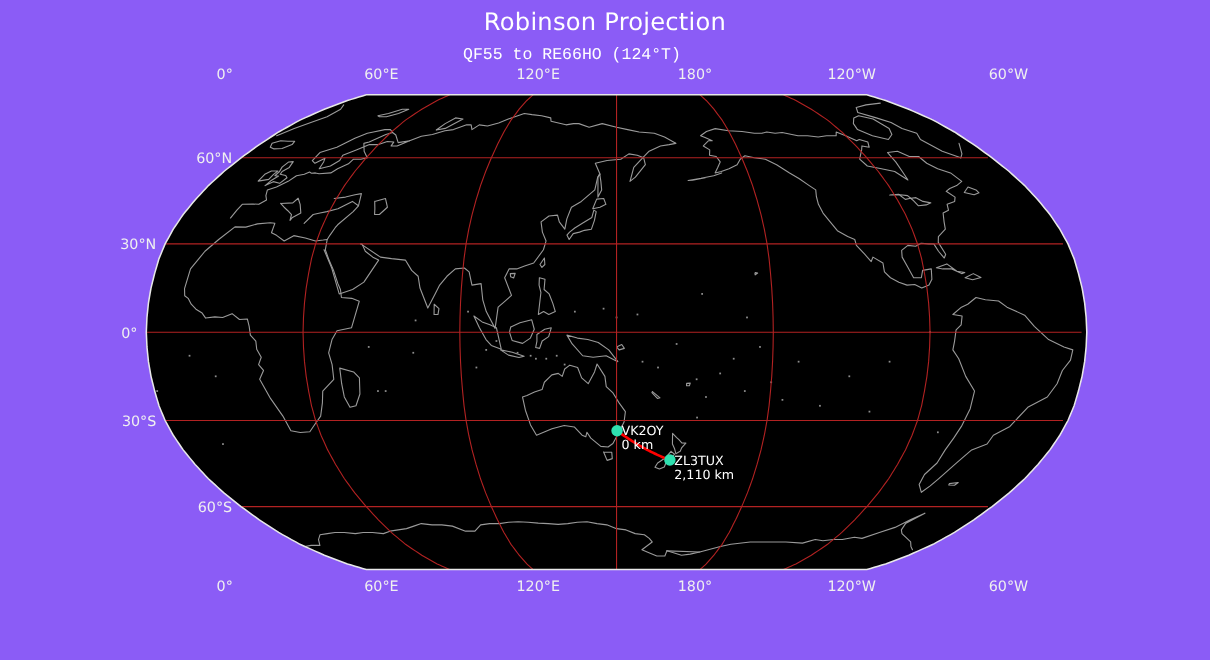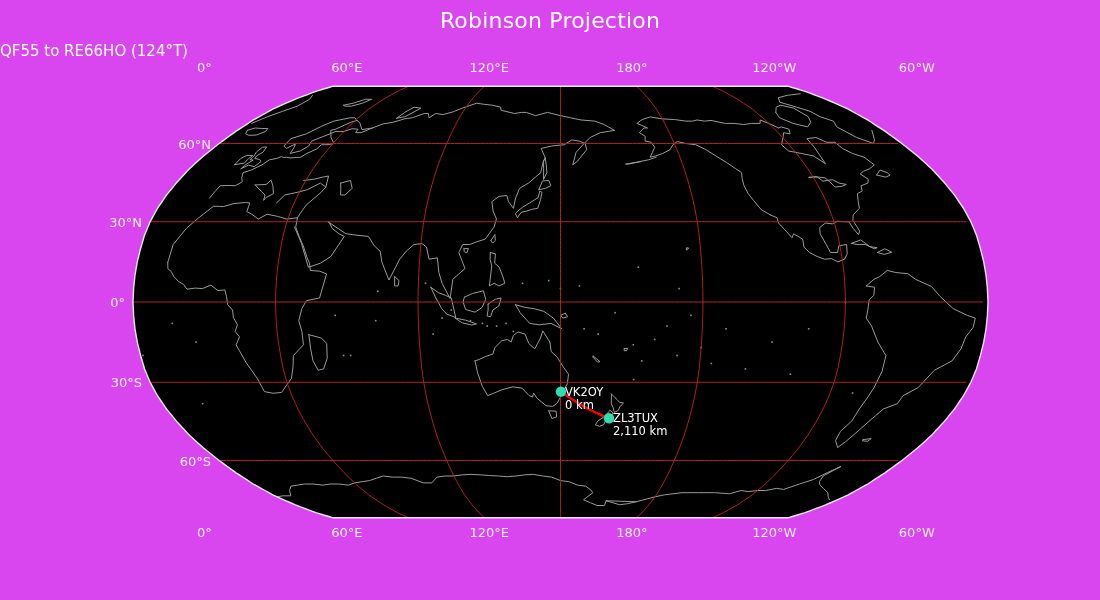--- a/index.html
+++ b/index.html
@@ -1,19 +1,19 @@
 <!DOCTYPE html>
 <html><head>
 <meta charset="utf-8">
 <style>
   html,body{margin:0;padding:0;background:#000;}
   body{width:1100px;height:600px;overflow:hidden;font-family:"DejaVu Sans","Liberation Sans",sans-serif;}
-  #root{position:relative;width:1100px;height:600px;background:#d946ef;}
+  #root{position:relative;width:1100px;height:600px;background:#8b5cf6;}
   .title{position:absolute;left:0;top:8px;width:1100px;text-align:center;color:#fff;font-size:22px;letter-spacing:.2px;}
-  .subtitle{position:absolute;left:0;top:42px;width:1040px;color:#fff;font-size:15px;}
+  .subtitle{position:absolute;left:0;top:42px;width:1040px;text-align:center;color:#fff;font-size:15px;font-family:Liberation Mono, monospace;}
   svg{position:absolute;left:0;top:0;}
   .axlabel{fill:#f0f0f0;font-size:13px;font-family:"DejaVu Sans","Liberation Sans",sans-serif;}
   .mklabel{fill:#ffffff;font-size:11.5px;font-family:"DejaVu Sans","Liberation Sans",sans-serif;}
 </style>
 </head>
 <body>
 
 <div id="root">
 
   <div class="title">Robinson Projection</div>

